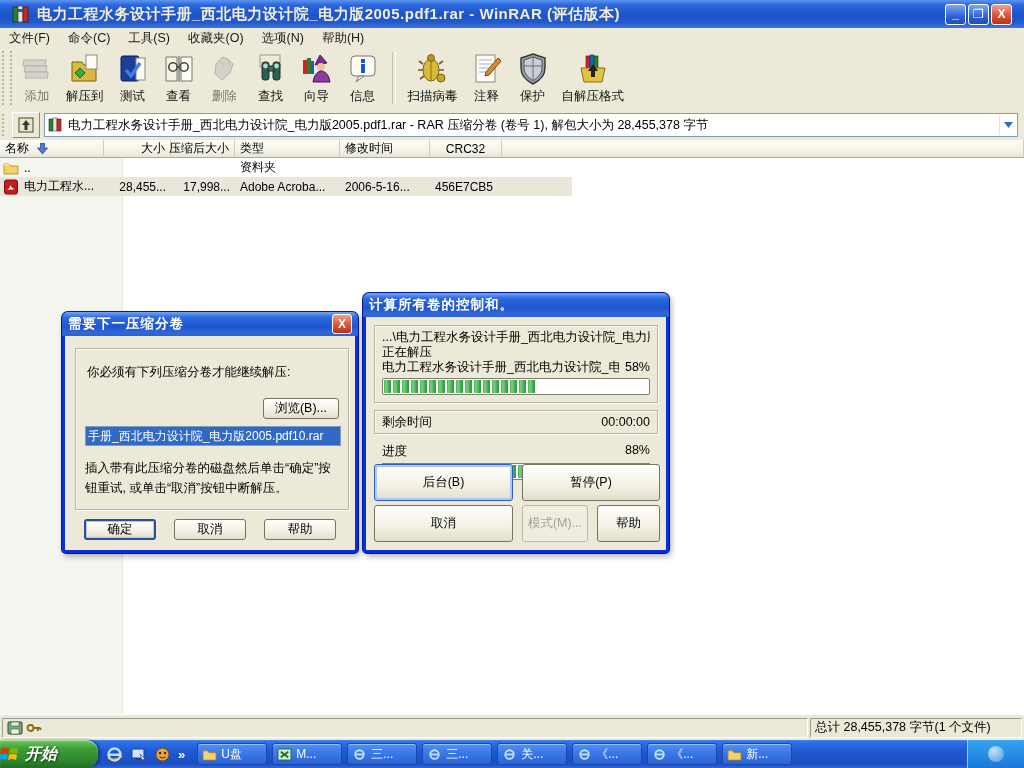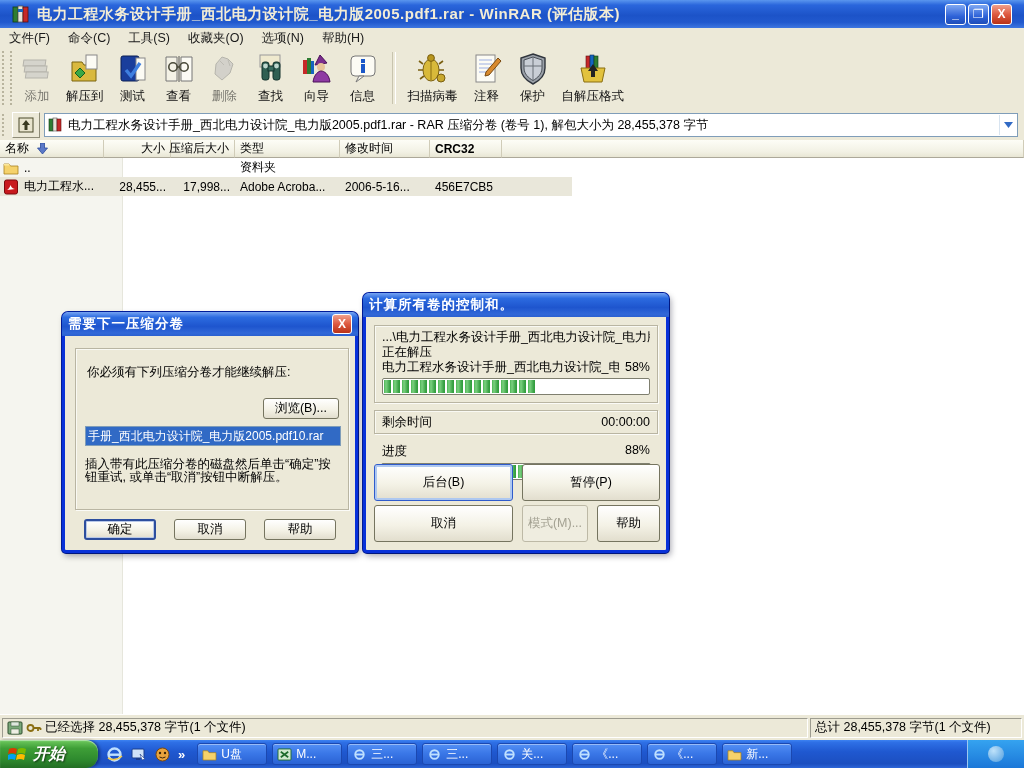--- a/index.html
+++ b/index.html
@@ -42,21 +42,21 @@
     display:flex;align-items:center;font-size:12.5px;color:#000;}
   .combo .cicon{width:16px;height:16px;margin:0 4px 0 3px;flex:0 0 auto;}
   .combo .ctext{flex:1;white-space:nowrap;overflow:hidden;}
   .combo .cdrop{width:17px;height:20px;display:flex;align-items:center;justify-content:center;border-left:1px solid #D8E4F0;}
 
   
   .lheader{position:absolute;left:0;top:140px;width:1024px;height:18px;display:flex;font-size:12px;color:#000;}
   .hcell{background:linear-gradient(180deg,#FDFDF6,#F2F1E4 70%,#E8E6D4);border-right:1px solid #D0CCB8;
     border-bottom:1px solid #ACA899;display:flex;align-items:center;padding:0 5px;box-sizing:border-box;white-space:nowrap;}
   .hcell.r{justify-content:flex-end;font-family:Liberation Mono, monospace;}
-  .hcell.c{justify-content:flex-start;font-weight:bold;}
+  .hcell.c{justify-content:center;}
 
   
   .listarea{position:absolute;left:0;top:158px;width:1024px;height:556px;background:#fff;}
   .colshade{position:absolute;left:0;top:0;width:122px;height:556px;background:#F5F5EF;border-right:1px solid #E6E6DC;}
   .lrow{position:relative;height:19px;display:flex;align-items:center;font-size:12px;color:#000;}
   .lrow .cell{box-sizing:border-box;padding:0 5px;white-space:nowrap;overflow:hidden;}
   .lrow .r{text-align:right;}
   .rowsel{position:absolute;left:0;top:0;width:572px;height:19px;background:#E9E7DA;z-index:0;}
   .lrow .cell,.lrow .ficon{position:relative;z-index:1;}
   .ficon{width:16px;height:16px;margin-left:3px;flex:0 0 auto;}
@@ -85,21 +85,21 @@
   .pfill{height:100%;background:repeating-linear-gradient(90deg,#4CB455 0px,#7BD080 2px,#339E3F 6px,#339E3F 7px,#FFFFFF 7px,#FFFFFF 9px);}
 
   
   #dlg-volume{left:62px;top:312px;width:296px;height:241px;}
   .vol-box{position:absolute;left:10px;top:36px;width:272px;height:160px;}
   .vol-msg{position:absolute;left:22px;top:52px;font-size:12.5px;color:#000;white-space:nowrap;}
   .vol-browse{position:absolute;left:198px;top:86px;width:76px;height:21px;}
   .vol-input{position:absolute;left:20px;top:114px;width:254px;height:18px;background:#fff;border:1px solid #7F9DB9;
     overflow:hidden;display:flex;align-items:center;}
   .vol-input .sel{background:#316AC5;color:#fff;font-size:12px;white-space:nowrap;padding:1px 2px;width:100%;}
-  .vol-instr{position:absolute;left:20px;top:146px;width:256px;font-size:12.5px;line-height:13px;color:#000;}
+  .vol-instr{position:absolute;left:20px;top:146px;width:256px;font-size:12.5px;line-height:20px;color:#000;}
   .vol-btns{position:absolute;left:0;bottom:10px;width:100%;display:flex;justify-content:center;gap:18px;}
   .vol-btns .xbtn{width:72px;height:21px;margin-top:47px;}
 
   
   #dlg-progress{left:363px;top:293px;width:306px;height:260px;}
   .pg-body{position:absolute;left:8px;top:32px;width:284px;}
   .pg-box1{padding:4px 7px 7px 7px;font-size:12.5px;color:#000;}
   .pg-box1 .ln{white-space:nowrap;overflow:hidden;line-height:15px;}
   .pg-curr{display:flex;line-height:15px;}
   .pg-curr .nm{flex:1;white-space:nowrap;overflow:hidden;}
@@ -121,21 +121,21 @@
   .spanel.right{flex:1;margin-left:2px;}
   .sicon{width:16px;height:14px;margin-right:3px;}
 
   
   .taskbar{position:absolute;left:0;top:740px;width:1024px;height:28px;
     background:linear-gradient(180deg,#3C82F2 0%,#2E6FE5 9%,#1F58D0 42%,#1C4FC0 85%,#2E66D8 100%);
     display:flex;align-items:center;}
   .startbtn{height:28px;width:98px;border-radius:0 12px 12px 0;
     background:linear-gradient(180deg,#6FCB5F 0%,#3E9E37 30%,#2E8A2E 70%,#236E24 100%);
     box-shadow:inset 0 1px 1px rgba(255,255,255,.5),2px 0 3px rgba(0,0,20,.4);
-    display:flex;align-items:center;padding-left:8px;box-sizing:border-box;}
+    display:flex;align-items:center;box-sizing:border-box;}
   .startbtn .slabel{color:#fff;font-size:16px;font-weight:bold;font-style:italic;text-shadow:1px 1px 2px rgba(0,0,0,.6);margin-left:5px;}
   .qlaunch{display:flex;align-items:center;gap:7px;padding:0 8px;}
   .qicon{width:17px;height:17px;}
   .qmore{color:#fff;font-size:13px;font-weight:bold;}
   .tasks{display:flex;align-items:center;gap:5px;margin-left:4px;}
   .taskbtn{width:70px;height:22px;border-radius:3px;border:1px solid #1B48B0;
     background:linear-gradient(180deg,#5490F5,#3B78E8 45%,#2A62D4);box-shadow:inset 0 1px 0 rgba(255,255,255,.4);
     display:flex;align-items:center;padding:0 4px;box-sizing:border-box;color:#fff;font-size:12px;white-space:nowrap;overflow:hidden;}
   .taskbtn .tico{width:15px;height:13px;margin-right:4px;flex:0 0 auto;}
   .tray{position:absolute;right:0;top:0;height:28px;width:56px;
@@ -453,21 +453,20 @@
     <div class="spanel left">
       <svg class="sicon" viewBox="0 0 16 14">
         <rect x="1" y="1" width="14" height="12" rx="1" fill="#7AA87A" stroke="#2F4F2F"></rect>
         <rect x="4" y="1" width="8" height="4" fill="#DFE8DF" stroke="#2F4F2F" stroke-width=".5"></rect>
         <rect x="4" y="8" width="8" height="5" fill="#EFEFE4" stroke="#2F4F2F" stroke-width=".5"></rect>
       </svg>
       <svg class="sicon" viewBox="0 0 16 14">
         <circle cx="4.5" cy="7" r="3" fill="none" stroke="#8A6E12" stroke-width="1.8"></circle>
         <path d="M7.5 7 h7 M12 7 v3 M14.5 7 v2" stroke="#8A6E12" stroke-width="1.8" fill="none"></path>
       </svg>
-      <span>已经选择 28,455,378 字节(1 个文件)</span>
     </div>
     <div class="spanel right">
       <span>总计 28,455,378 字节(1 个文件)</span>
     </div>
   </div>
 
   <div class="taskbar">
     <div class="startbtn">
       <svg width="20" height="18" viewBox="0 0 20 18">
         <path d="M1 4 q4 -2 8 0 l-1 5 q-4 -2 -8 0z" fill="#D83B01"></path>

